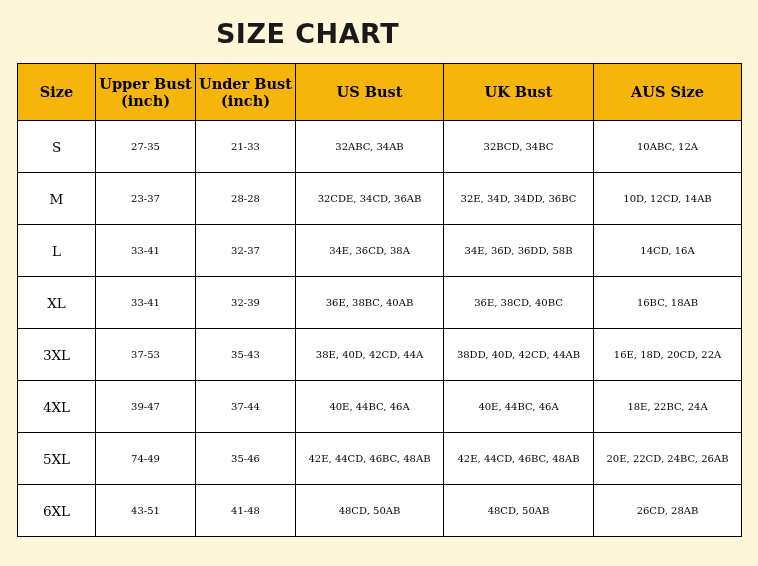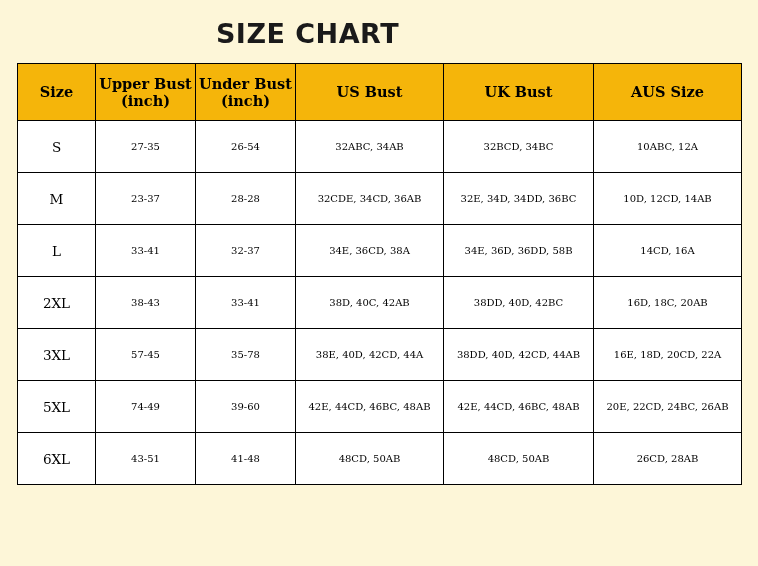--- a/index.html
+++ b/index.html
@@ -112,21 +112,21 @@
           </th>
           <th class="hdr-two-line">
             <span>AUS Size</span>
           </th>
         </tr>
       </thead>
       <tbody>
         <tr>
           <td class="sizecell">S</td>
           <td>27-35</td>
-          <td>26-54</td>
+          <td>21-33</td>
           <td>32ABC, 34AB</td>
           <td>32BCD, 34BC</td>
           <td>10ABC, 12A</td>
         </tr>
         <tr>
           <td class="sizecell">M</td>
           <td>23-37</td>
           <td>28-28</td>
           <td>32CDE, 34CD, 36AB</td>
           <td>32E, 34D, 34DD, 36BC</td>
@@ -134,39 +134,47 @@
         </tr>
         <tr>
           <td class="sizecell">L</td>
           <td>33-41</td>
           <td>32-37</td>
           <td>34E, 36CD, 38A</td>
           <td>34E, 36D, 36DD, 58B</td>
           <td>14CD, 16A</td>
         </tr>
         <tr>
-          <td class="sizecell">2XL</td>
-          <td>38-43</td>
+          <td class="sizecell">XL</td>
           <td>33-41</td>
-          <td>38D, 40C, 42AB</td>
-          <td>38DD, 40D, 42BC</td>
-          <td>16D, 18C, 20AB</td>
+          <td>32-39</td>
+          <td>36E, 38BC, 40AB</td>
+          <td>36E, 38CD, 40BC</td>
+          <td>16BC, 18AB</td>
         </tr>
         <tr>
           <td class="sizecell">3XL</td>
-          <td>57-45</td>
-          <td>35-78</td>
+          <td>37-53</td>
+          <td>35-43</td>
           <td>38E, 40D, 42CD, 44A</td>
           <td>38DD, 40D, 42CD, 44AB</td>
           <td>16E, 18D, 20CD, 22A</td>
         </tr>
         <tr>
+          <td class="sizecell">4XL</td>
+          <td>39-47</td>
+          <td>37-44</td>
+          <td>40E, 44BC, 46A</td>
+          <td>40E, 44BC, 46A</td>
+          <td>18E, 22BC, 24A</td>
+        </tr>
+        <tr>
           <td class="sizecell">5XL</td>
           <td>74-49</td>
-          <td>39-60</td>
+          <td>35-46</td>
           <td>42E, 44CD, 46BC, 48AB</td>
           <td>42E, 44CD, 46BC, 48AB</td>
           <td>20E, 22CD, 24BC, 26AB</td>
         </tr>
         <tr>
           <td class="sizecell">6XL</td>
           <td>43-51</td>
           <td>41-48</td>
           <td>48CD, 50AB</td>
           <td>48CD, 50AB</td>

